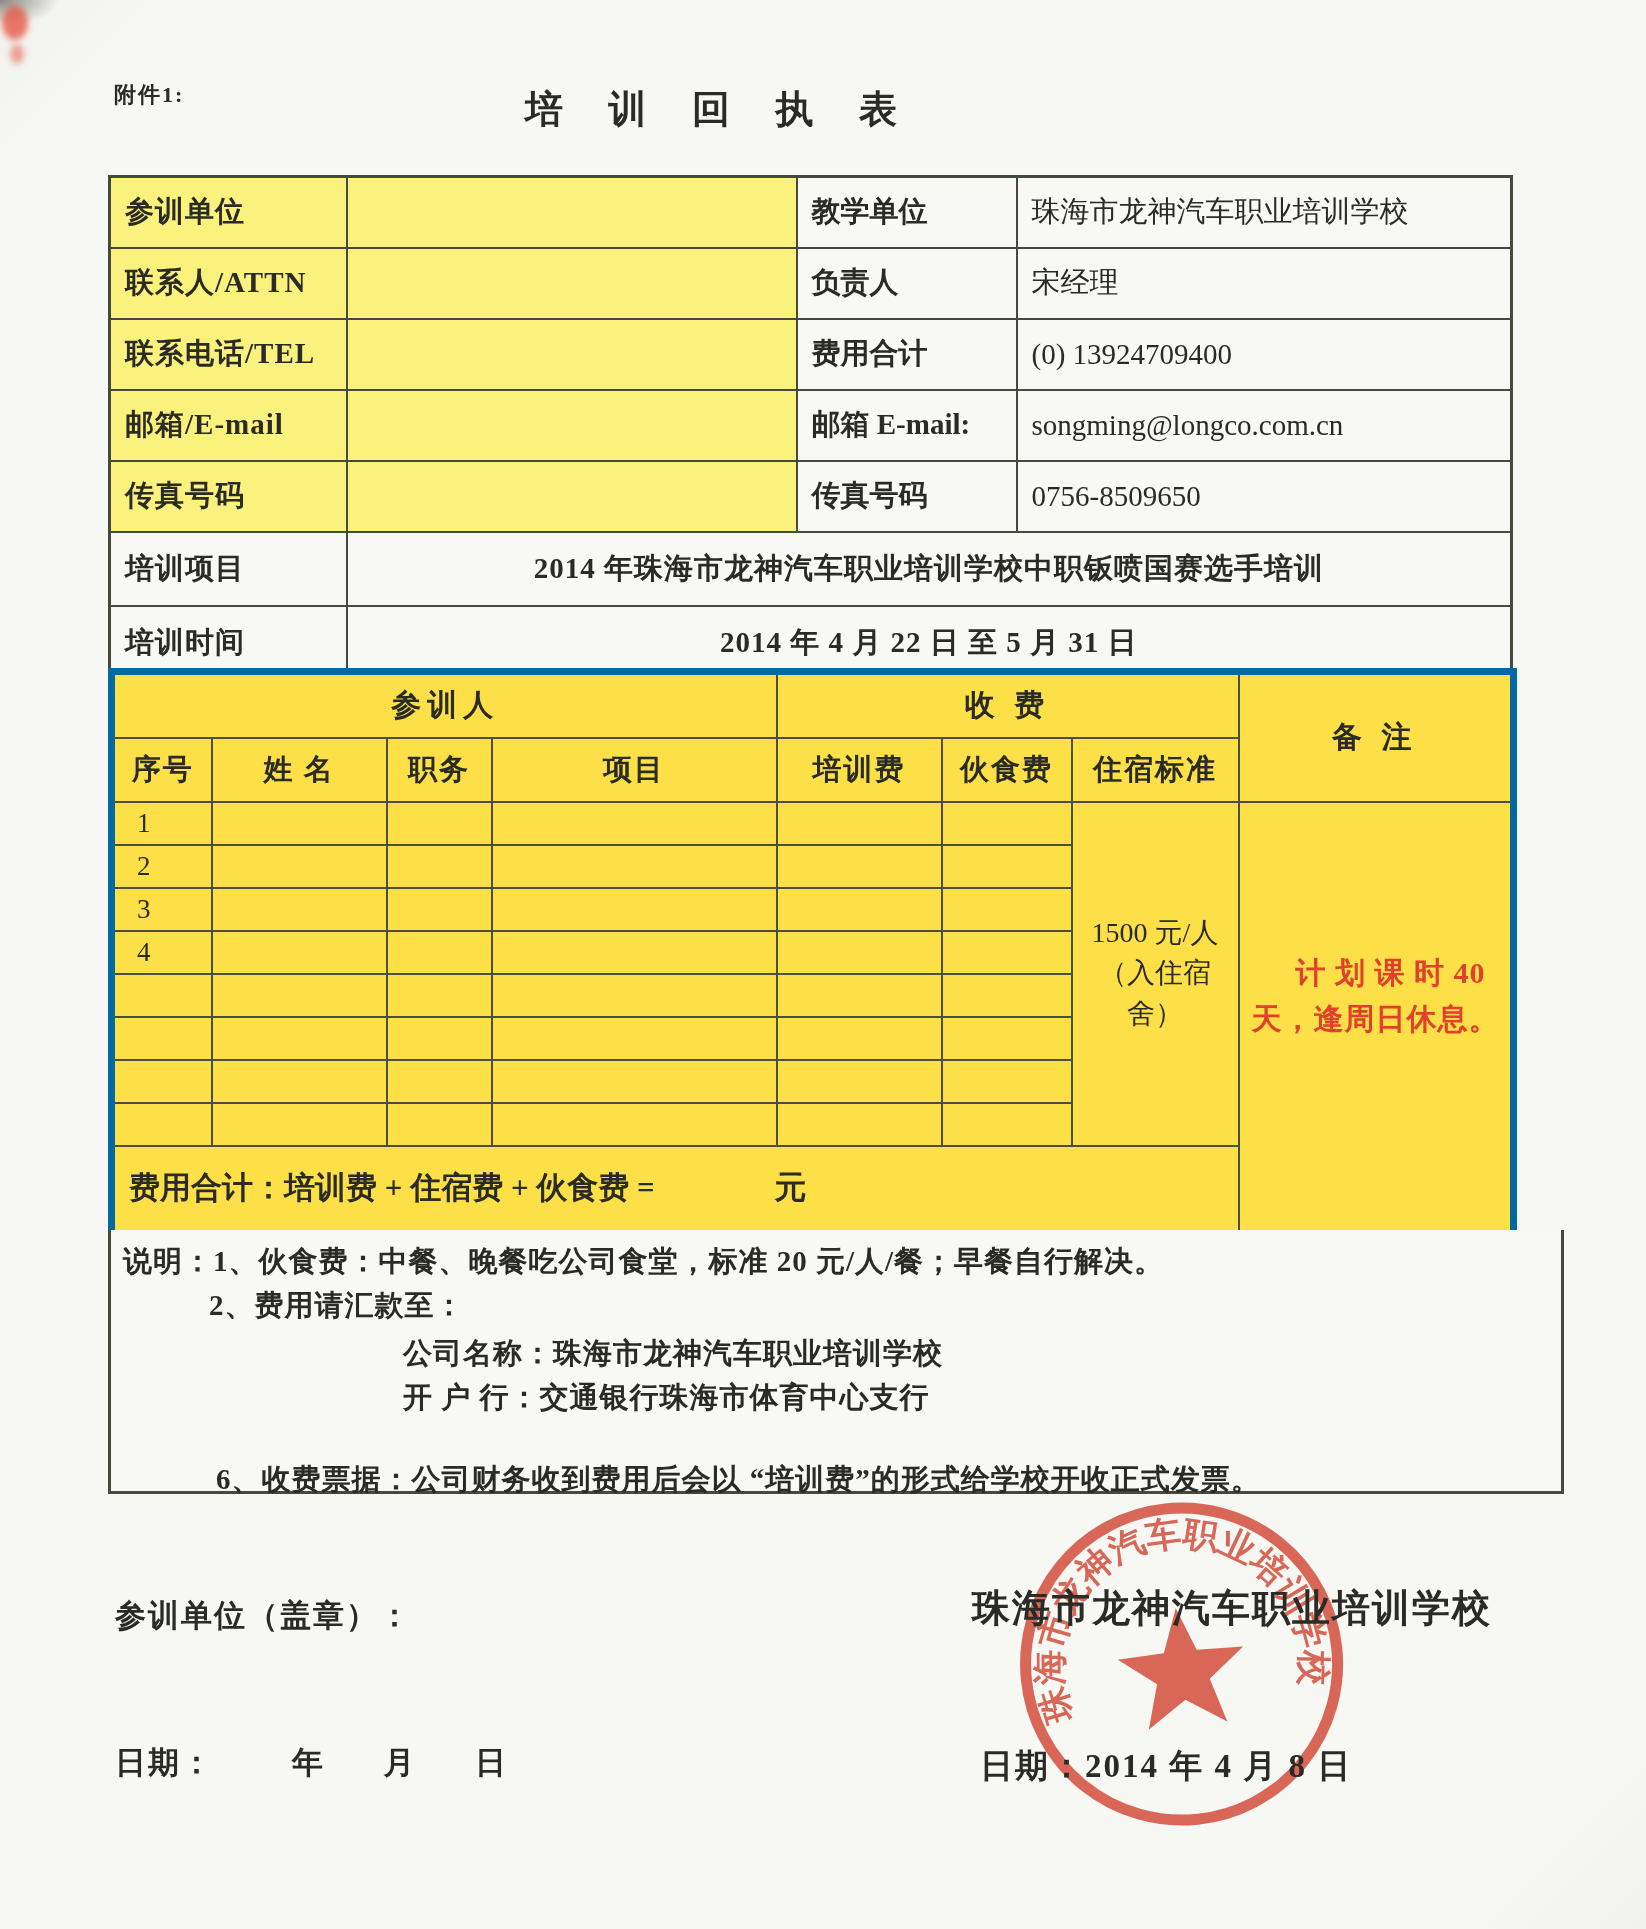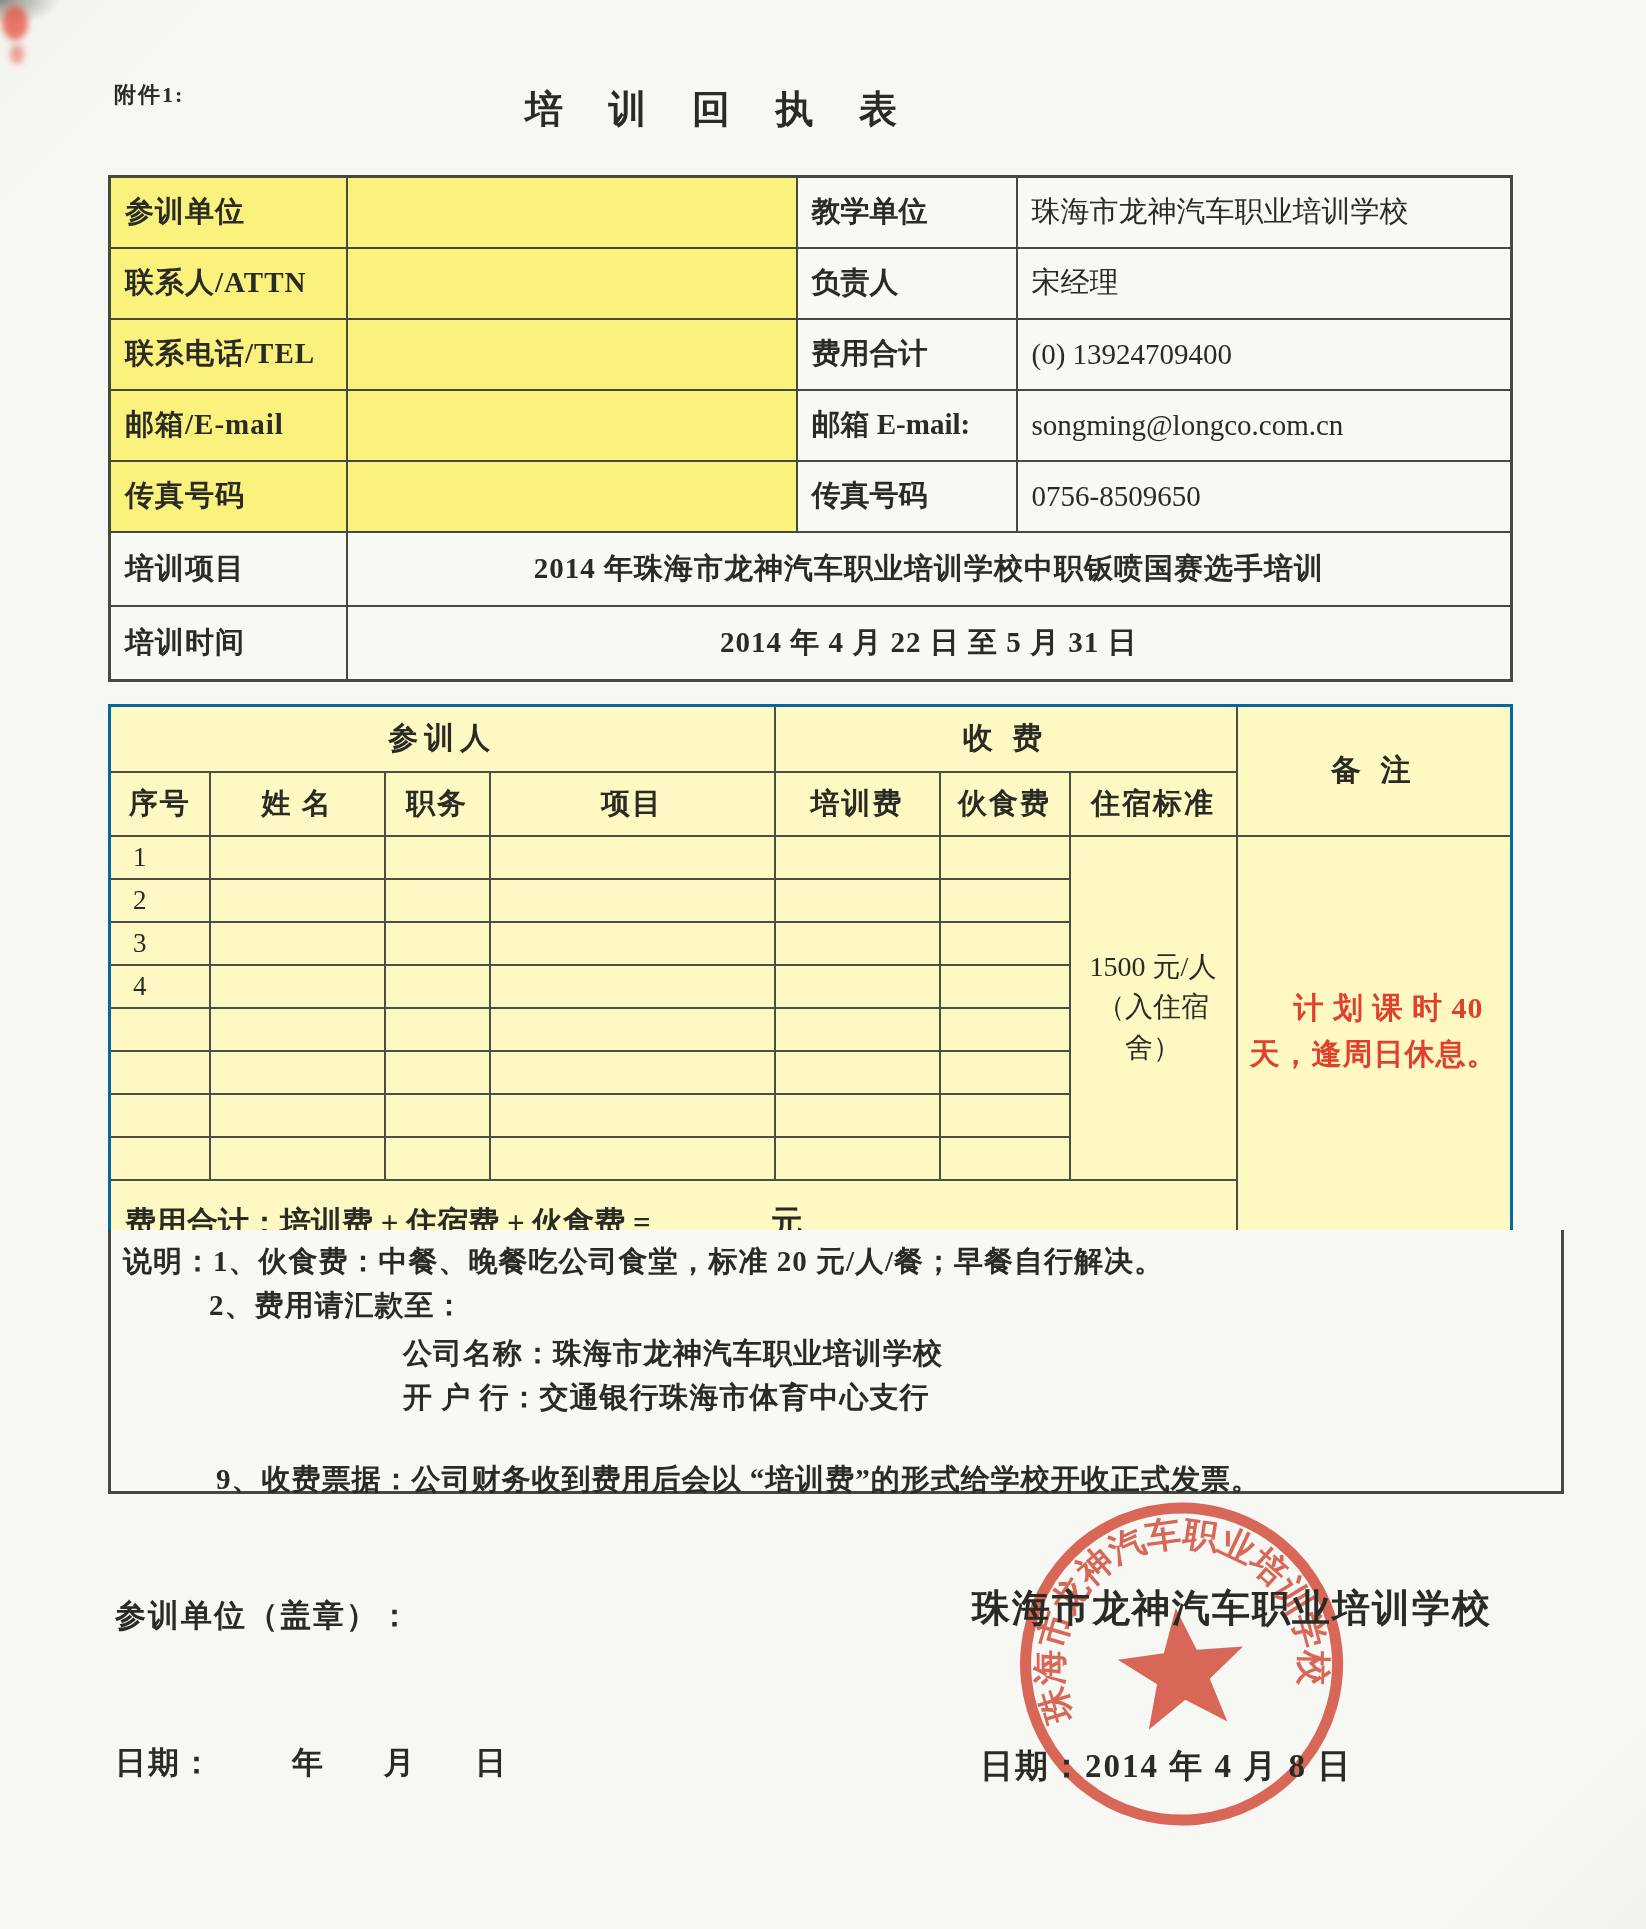--- a/index.html
+++ b/index.html
@@ -45,23 +45,22 @@
   .info-table tr{height:71px;}
   .info-table tr.tall{height:69px;}
   td.ylabel{background:#fbf17d;font-weight:700;letter-spacing:1px;}
   td.yval{background:#fbf17d;}
   td.wlabel{background:#f8f8f5;font-weight:700;}
   td.wval{background:#f8f8f5;}
   td.plabel{background:#f8f8f5;font-weight:700;letter-spacing:1px;}
   td.pval{background:#f8f8f5;text-align:center;font-weight:700;padding:16px;letter-spacing:1px;}
   .green-table{
     position:absolute;left:108px;top:668px;width:1402px;
-    border:3px solid #0369a1;
-    background:#fef9c3;
-    margin-top:36px;
+    border:7px solid #0369a1;
+    background:#fde047;
   }
   .green-table td{
     border:2px solid #4a4f44;
     font-size:28px;
     overflow:hidden;
   }
   .g-head td{font-weight:700;font-size:30px;text-align:center;letter-spacing:6px;}
   tr.g-group{height:66px;}
   tr.g-cols{height:64px;}
   tr.g-row{height:43px;}
@@ -261,21 +260,21 @@
     </td>
   </tr>
 </tbody>
   </table>
 
 <div class="notes-box">
   <div class="nline n1">说明：1、伙食费：中餐、晚餐吃公司食堂，标准 20 元/人/餐；早餐自行解决。</div>
   <div class="nline n2">2、费用请汇款至：</div>
   <div class="nline n3">公司名称：珠海市龙神汽车职业培训学校</div>
   <div class="nline n4">开 户 行：交通银行珠海市体育中心支行</div>
-  <div class="nline n6">9、收费票据：公司财务收到费用后会以 “培训费”的形式给学校开收正式发票。</div>
+  <div class="nline n6">6、收费票据：公司财务收到费用后会以 “培训费”的形式给学校开收正式发票。</div>
 </div>
 
 <div class="footer-stamp-label">参训单位（盖章）：</div>
 <div class="footer-school">珠海市龙神汽车职业培训学校</div>
 <div class="footer-date-left">日期：        年      月      日</div>
 <div class="footer-date-right">日期：2014 年 4 月 8 日</div>
 
 <svg class="stamp" viewBox="0 0 360 360">
   <g transform="rotate(-6 180 180)">
     <circle cx="180" cy="176" r="156" fill="none" stroke="#d94936" stroke-width="11"></circle>

